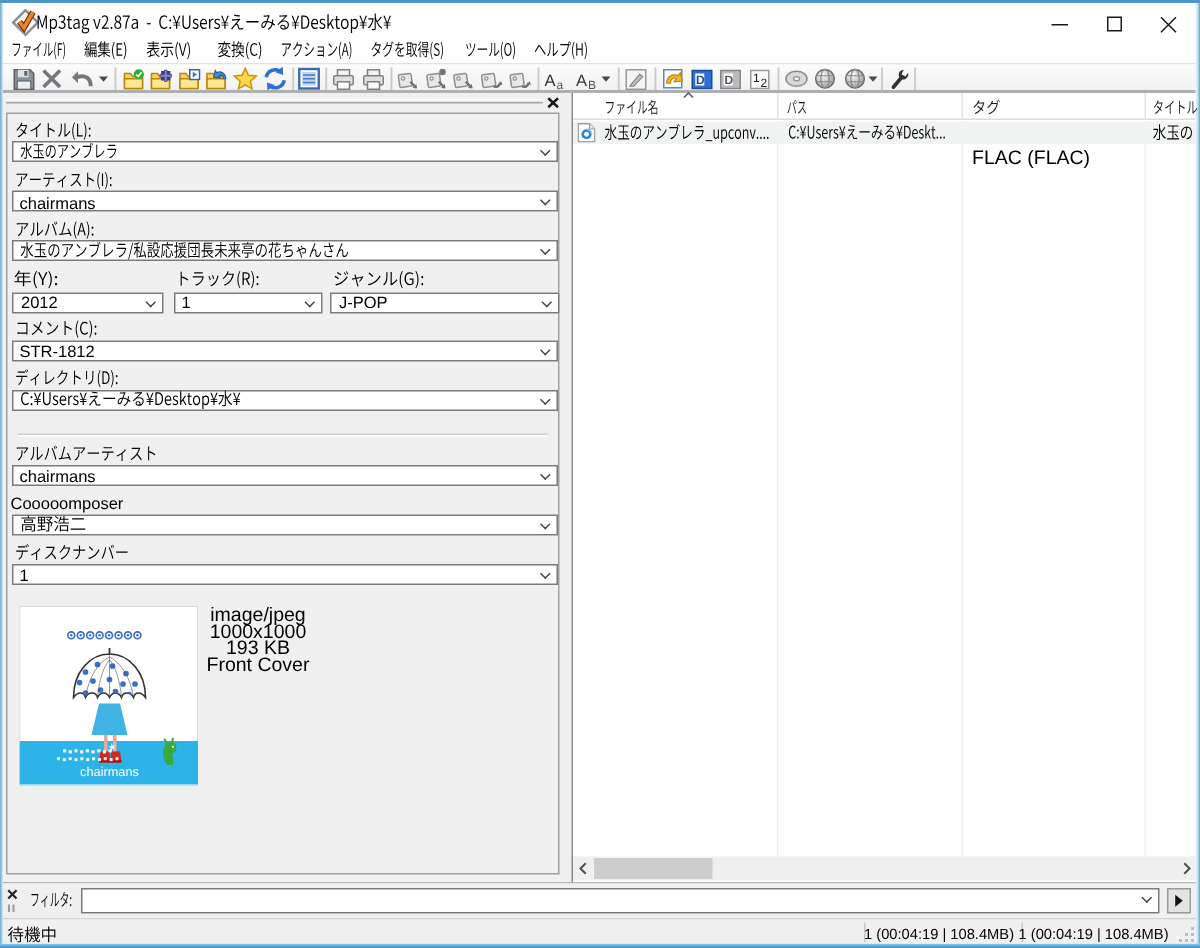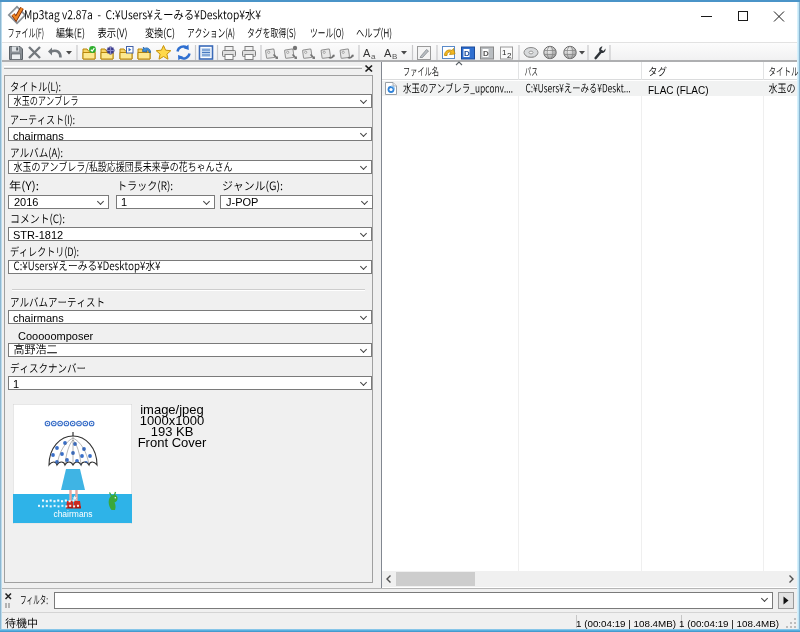--- a/index.html
+++ b/index.html
@@ -328,21 +328,21 @@
 <div class="abs" style="left:763px;top:81px;width:1px;height:490px;background:#efefef"></div>
 
 <div class="abs" style="left:382px;top:81px;width:415px;height:15px;background:#f1f2f2"></div>
 <svg class="abs" style="left:385px;top:82px" width="12" height="13" viewBox="0 0 12 13">
  <path d="M0.5 0.5 H8 L11.5 4 V12.5 H0.5 Z" fill="#fff" stroke="#9aa0a6"></path>
  <path d="M8 0.5 L8 4 L11.5 4" fill="#e8eaec" stroke="#9aa0a6" stroke-width="0.8"></path>
  <circle cx="6" cy="7.5" r="3.4" fill="#2f82d8"></circle>
     <circle cx="6" cy="7.5" r="1.6" fill="#fff"></circle>
     <path d="M6 4.1 A3.4 3.4 0 0 1 9.4 7.5" stroke="#8fc2ee" stroke-width="1.2" fill="none"></path>
 </svg>
-<div class="lat" style="left:648px;top:85px;font-size:10px">FLAC (FLAC)</div>
+<div class="lat" style="left:648px;top:97px;font-size:13px">FLAC (FLAC)</div>
 
 <div class="abs" style="left:382px;top:571px;width:415px;height:16px;background:#f0f0f0"></div>
 <div class="abs" style="left:396px;top:572px;width:79px;height:14px;background:#cdcdcd"></div>
 <svg class="abs" style="left:384px;top:574px" width="10" height="10" viewBox="0 0 10 10">
     <path d="M6.5 1.5 L3 5 L6.5 8.5" fill="none" stroke="#505050" stroke-width="1.4"></path>
   </svg>
 <svg class="abs" style="left:786px;top:574px" width="10" height="10" viewBox="0 0 10 10">
     <path d="M3.5 1.5 L7 5 L3.5 8.5" fill="none" stroke="#505050" stroke-width="1.4"></path>
   </svg>
 
@@ -371,25 +371,25 @@
       <rect x="8" y="0" width="2" height="2"></rect>
       <rect x="8" y="4" width="2" height="2"></rect>
       <rect x="8" y="8" width="2" height="2"></rect>
       <rect x="4" y="4" width="2" height="2"></rect>
       <rect x="4" y="8" width="2" height="2"></rect>
       <rect x="0" y="8" width="2" height="2"></rect>
     </g>
   </svg>
 
 <div class="lat" style="left:13px;top:130px">chairmans</div>
-<div class="lat" style="left:14px;top:196px">2016</div>
+<div class="lat" style="left:14px;top:196px">2012</div>
 <div class="lat" style="left:121px;top:196px">1</div>
 <div class="lat" style="left:226px;top:196px">J-POP</div>
 <div class="lat" style="left:13px;top:229px">STR-1812</div>
-<div class="lat" style="left:18px;top:330px">Cooooomposer</div>
+<div class="lat" style="left:7px;top:330px">Cooooomposer</div>
 <div class="lat" style="left:13px;top:312px">chairmans</div>
 <div class="lat" style="left:13px;top:378px">1</div>
 <svg width="800" height="632" viewBox="0 0 800 632" style="position:absolute;left:0;top:0;z-index:50;pointer-events:none">
     <defs>
       <path id="g1" d="M102 0V732H204L347 331Q361 294 374 254Q388 215 401 176H406Q419 215 432 254Q445 294 457 331L600 732H702V0H625V423Q625 455 626 492Q628 528 630 566Q633 603 635 635H631L573 469L430 75H372L229 469L171 635H167Q170 603 172 566Q174 528 176 492Q177 455 177 423V0Z"></path>
       <path id="g2" d="M94 -231V540H161L169 477H172Q209 507 254 530Q299 554 346 554Q417 554 465 520Q513 485 537 424Q561 362 561 278Q561 186 528 120Q495 55 442 21Q388 -13 326 -13Q289 -13 250 4Q212 20 174 50L176 -45V-231ZM314 56Q361 56 398 83Q435 110 456 160Q477 210 477 277Q477 339 462 386Q447 433 414 459Q382 485 327 485Q292 485 254 466Q217 446 176 408V115Q215 82 251 69Q287 56 314 56Z"></path>
       <path id="g3" d="M261 -13Q204 -13 161 1Q118 15 86 38Q54 62 30 87L72 141Q105 108 148 82Q192 55 257 55Q302 55 336 72Q371 90 390 122Q410 154 410 197Q410 243 388 277Q365 311 314 330Q263 349 178 349V413Q255 413 300 432Q345 451 364 484Q384 518 384 558Q384 613 350 646Q315 678 256 678Q211 678 172 658Q133 637 102 606L58 659Q98 696 147 720Q196 745 259 745Q319 745 366 724Q413 702 440 662Q467 621 467 564Q467 496 431 452Q395 407 336 386V382Q379 372 414 347Q450 322 472 284Q493 246 493 195Q493 131 462 84Q430 37 378 12Q326 -13 261 -13Z"></path>
       <path id="g4" d="M259 -13Q203 -13 170 9Q137 31 124 70Q110 110 110 163V474H28V535L113 540L123 693H191V540H340V474H191V160Q191 110 209 82Q227 54 276 54Q291 54 308 58Q326 63 339 69L356 7Q333 -1 308 -7Q282 -13 259 -13Z"></path>
       <path id="g5" d="M217 -13Q173 -13 138 4Q102 22 81 56Q60 90 60 139Q60 228 140 275Q221 322 395 341Q396 378 386 411Q377 444 352 465Q327 486 280 486Q231 486 189 467Q147 448 116 426L84 484Q107 499 139 515Q171 531 210 542Q249 554 293 554Q358 554 398 526Q439 498 458 449Q476 400 476 335V0H410L402 66H399Q360 33 314 10Q268 -13 217 -13ZM239 53Q280 53 317 72Q354 92 395 128V286Q300 275 244 256Q187 237 163 209Q139 181 139 144Q139 95 168 74Q197 53 239 53Z"></path>
       <path id="g6" d="M275 -251Q209 -251 158 -234Q108 -217 80 -184Q52 -152 52 -106Q52 -71 73 -38Q94 -5 132 19V23Q112 36 98 58Q84 80 84 112Q84 146 104 172Q123 197 144 211V215Q117 237 95 275Q73 313 73 361Q73 420 100 464Q127 507 173 530Q219 554 272 554Q296 554 315 550Q334 546 348 540H535V477H421Q442 457 455 426Q468 396 468 359Q468 303 442 260Q416 218 372 194Q327 171 272 171Q253 171 231 176Q209 182 190 191Q175 178 164 162Q153 147 153 123Q153 97 174 80Q194 62 250 62H359Q451 62 498 32Q544 1 544 -65Q544 -114 511 -157Q478 -200 418 -226Q357 -251 275 -251ZM272 228Q306 228 333 244Q360 261 377 291Q394 321 394 361Q394 403 378 432Q361 462 334 478Q306 493 272 493Q239 493 212 478Q185 462 168 432Q152 403 152 361Q152 321 168 291Q185 261 212 244Q240 228 272 228ZM286 -194Q340 -194 380 -177Q420 -160 442 -134Q464 -107 464 -78Q464 -38 435 -22Q406 -6 351 -6H252Q239 -6 220 -4Q202 -3 183 2Q152 -19 138 -44Q125 -70 125 -95Q125 -139 168 -166Q210 -194 286 -194Z"></path>

